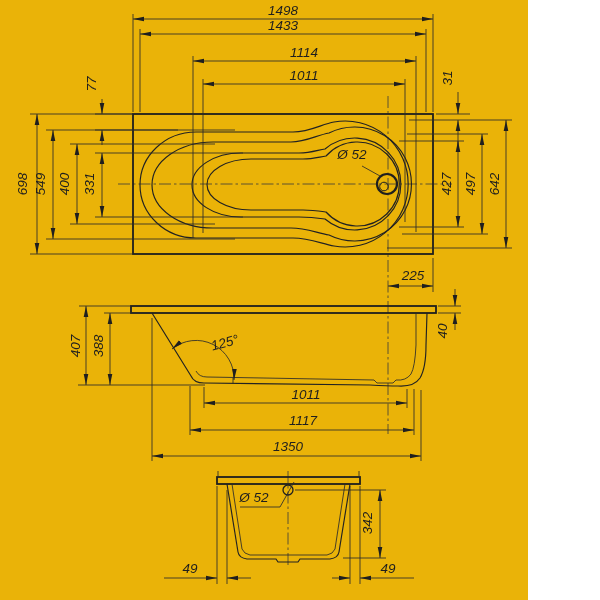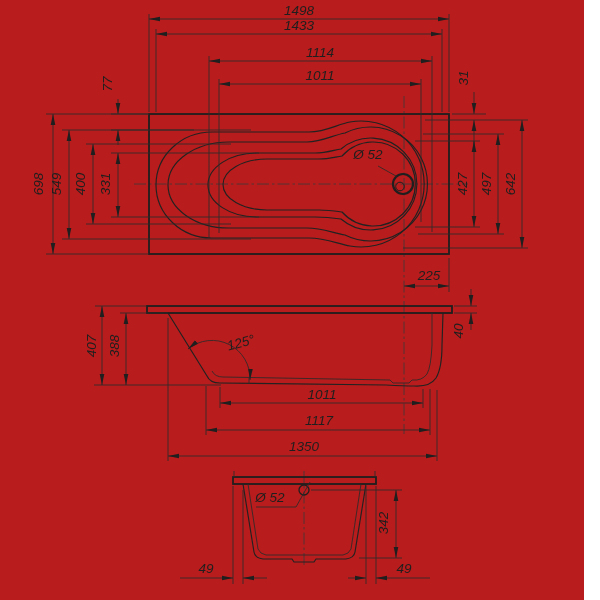--- a/index.html
+++ b/index.html
@@ -1,16 +1,16 @@
 <!DOCTYPE html>
 <html><head>
 <meta charset="utf-8">
 <style>
   html,body{margin:0;padding:0;background:#ffffff;}
-  #canvas{width:568px;height:600px;background:#b91c1c;position:relative;overflow:hidden;padding-left:16px;}
+  #canvas{width:528px;height:600px;background:#eab308;position:relative;overflow:hidden;}
   svg{display:block;}
   .thick{stroke:#1f1f1f;stroke-width:1.8;fill:none;}
   .med{stroke:#222222;stroke-width:1.15;fill:none;}
   .thin{stroke:#2a2a2a;stroke-width:0.85;fill:none;}
   .cl{stroke:#3a3a3a;stroke-width:0.8;fill:none;stroke-dasharray:12 3 2.5 3;}
   .dim{font-family:"Liberation Sans","DejaVu Sans",sans-serif;font-style:italic;
        font-size:13.5px;fill:#1f1f1f;text-anchor:middle;}
 </style>
 </head>
 <body>

